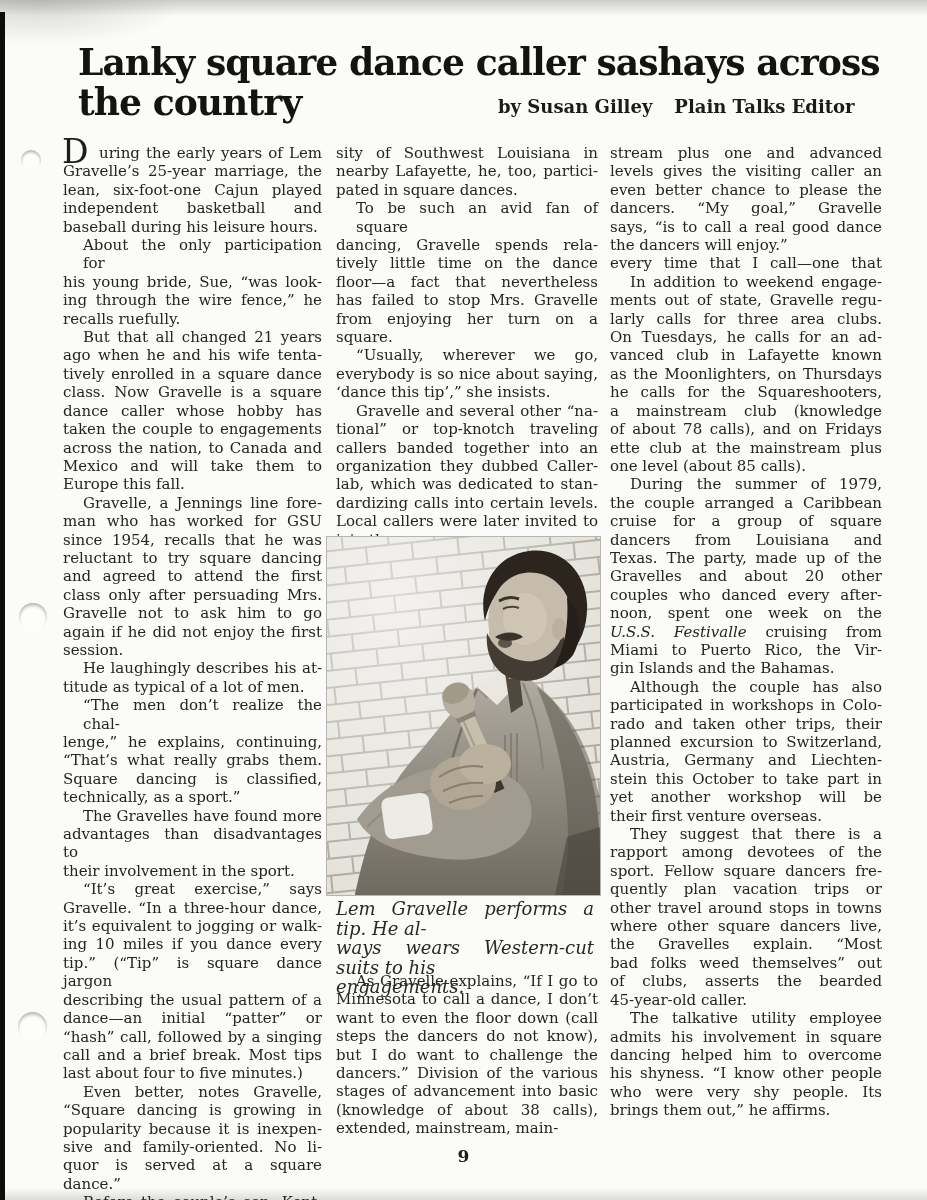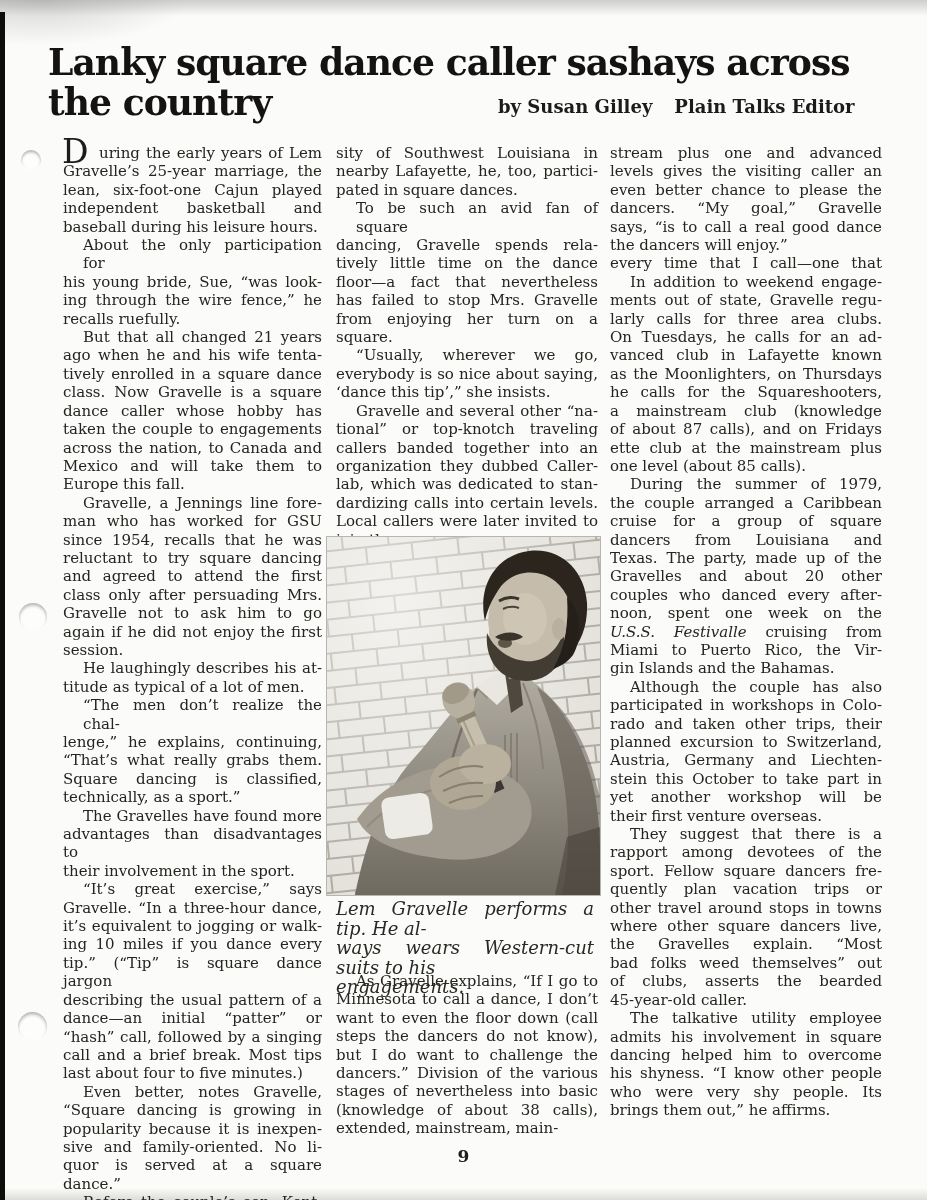--- a/index.html
+++ b/index.html
@@ -18,21 +18,21 @@
     background:linear-gradient(to top,#dcdcd9,rgba(251,251,249,0));}
   .binding-bar{position:absolute;left:0;top:12px;bottom:0;width:5px;background:#0d0d0c;}
   .hole{position:absolute;border-radius:50%;
     background:radial-gradient(circle at 50% 62%,#fdfdfc 0 52%,#ebeae6 72%,#d6d5d0 100%);
     box-shadow:inset 0 2px 3px rgba(0,0,0,.22), 0 1px 1px rgba(255,255,255,.9);}
   .hole1{left:21px;top:150px;width:20px;height:20px;}
   .hole2{left:19px;top:603px;width:28px;height:28px;}
   .hole3{left:18px;top:1012px;width:29px;height:29px;}
 
   
-  .title{position:absolute;left:48px;top:42px;width:800px;
+  .title{position:absolute;left:78px;top:42px;width:800px;
     font-weight:bold;color:#141311;}
   .title .tline{font-size:38px;line-height:40px;letter-spacing:-1px;
     transform:scaleX(.95);transform-origin:left top;white-space:nowrap;}
   .byline{position:absolute;left:451px;top:96px;font-weight:bold;font-size:18px;
     color:#1c1b19;white-space:nowrap;margin-left:47px;}
   .byline .gap{display:inline-block;width:22px;}
 
   
   .col{position:absolute;top:144px;font-size:15px;line-height:18.4px;}
   .col1{left:63px;width:259px;}
@@ -188,21 +188,21 @@
     </div>
   </div>
 <div class="col col2b">
     <div class="para">
       <div class="line indent">As Gravelle explains, “If I go to</div>
       <div class="line">Minnesota to call a dance, I don’t</div>
       <div class="line">want to even the floor down (call</div>
       <div class="line">steps the dancers do not know),</div>
       <div class="line">but I do want to challenge the</div>
       <div class="line">dancers.” Division of the various</div>
-      <div class="line">stages of nevertheless into basic</div>
+      <div class="line">stages of advancement into basic</div>
       <div class="line">(knowledge of about 38 calls),</div>
       <div class="line lastline">extended, mainstream, main-</div>
     </div>
   </div>
 <div class="col col3">
     <div class="para">
       <div class="line">stream plus one and advanced</div>
       <div class="line">levels gives the visiting caller an</div>
       <div class="line">even better chance to please the</div>
       <div class="line">dancers. “My goal,” Gravelle</div>
@@ -212,21 +212,21 @@
     </div>
     <div class="para">
       <div class="line indent">In addition to weekend engage-</div>
       <div class="line">ments out of state, Gravelle regu-</div>
       <div class="line">larly calls for three area clubs.</div>
       <div class="line">On Tuesdays, he calls for an ad-</div>
       <div class="line">vanced club in Lafayette known</div>
       <div class="line">as the Moonlighters, on Thursdays</div>
       <div class="line">he calls for the Squareshooters,</div>
       <div class="line">a mainstream club (knowledge</div>
-      <div class="line">of about 87 calls), and on Fridays</div>
+      <div class="line">of about 78 calls), and on Fridays</div>
       <div class="line">ette club at the mainstream plus</div>
       <div class="line lastline">one level (about 85 calls).</div>
     </div>
     <div class="para">
       <div class="line indent">During the summer of 1979,</div>
       <div class="line">the couple arranged a Caribbean</div>
       <div class="line">cruise for a group of square</div>
       <div class="line">dancers from Louisiana and</div>
       <div class="line">Texas. The party, made up of the</div>
       <div class="line">Gravelles and about 20 other</div>

